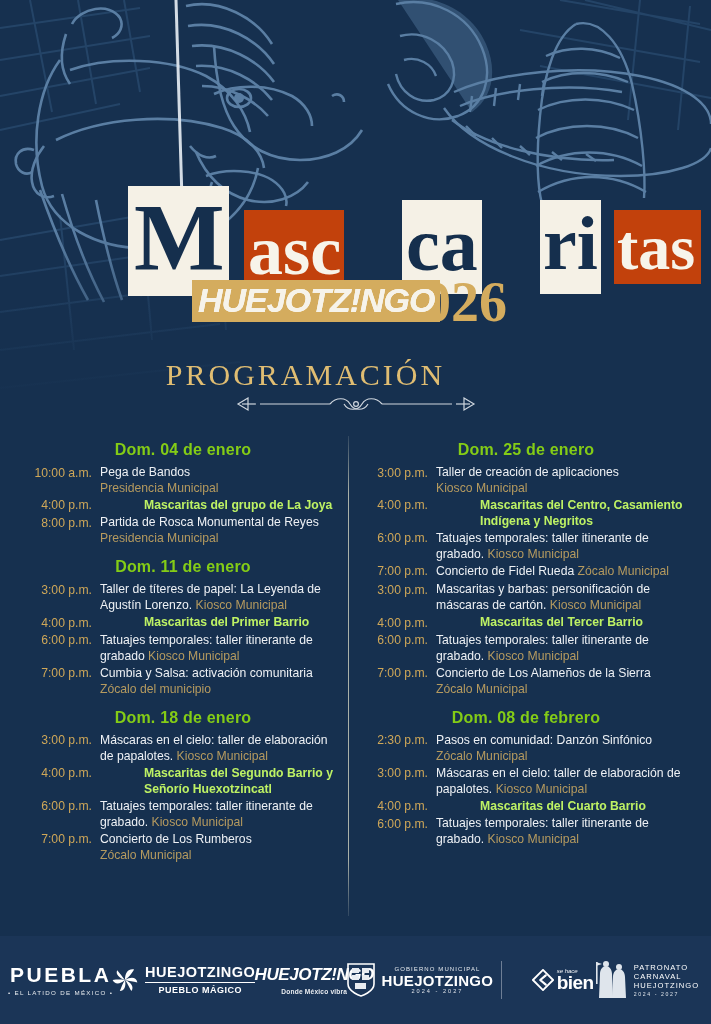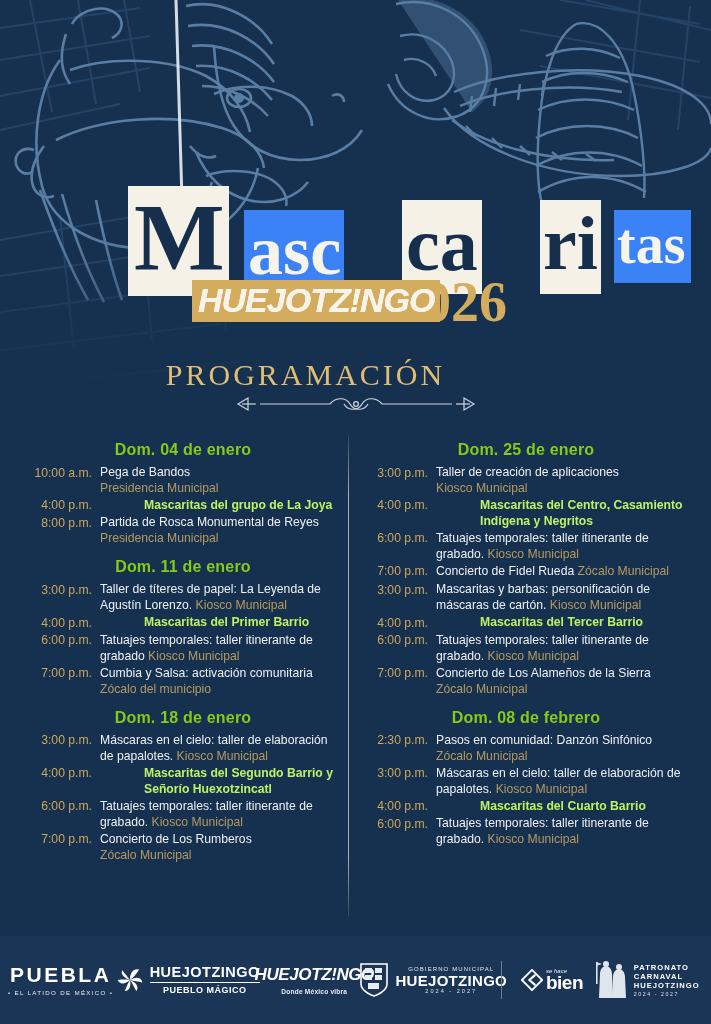--- a/index.html
+++ b/index.html
@@ -34,26 +34,26 @@
   }
   .t-chunk{
     position:absolute;
     font-family:"Liberation Serif", serif;
     font-weight:700;
     line-height:1;
     white-space:pre;
   }
   
   .box-white{background:#f5f1e6;color:#152f4d;}
-  .box-gold{background:#3b82f6;color:#f7f4ea;}
+  .box-gold{background:#c2410c;color:#f7f4ea;}
   .t-M{left:128px;top:0px;font-size:96px;padding:4px 4px 10px 6px;}
   .t-asc{left:244px;top:24px;font-size:70px;padding:6px 3px 11px 4px;}
   .t-ca{left:402px;top:14px;font-size:76px;padding:6px 4px 12px 4px;}
   .t-ri{left:540px;top:14px;font-size:76px;padding:5px 3px 13px 3px;}
-  .t-tas{left:614px;top:24px;font-size:56px;padding:6px 6px 11px 3px;}
+  .t-tas{left:614px;top:24px;font-size:64px;padding:6px 6px 4px 3px;}
 
   .sub-title{position:absolute;left:0;top:94px;width:711px;height:50px;}
   .huejo-bar{
     position:absolute;left:192px;top:0px;
     background:#d4ac5e;
     padding:3px 6px 5px 6px;
   }
   .huejo-txt{
     font-family:"Liberation Sans", sans-serif;
     font-weight:700;font-style:italic;
@@ -118,21 +118,21 @@
   .venue{color:#b59a5f;}
   .venue.block{display:block;}
 
   
   .logos{
     position:absolute;left:0;bottom:0;width:711px;height:88px;
     display:flex;align-items:center;justify-content:center;
     gap:0px;
   }
   .logo{
-    display:flex;align-items:center;justify-content:center;
+    display:flex;align-items:center;justify-content:flex-end;
     color:#f3f5f7;flex-direction:column;
   }
   .lg-puebla{width:122px;}
   .puebla-name{
     font-size:21px;font-weight:700;letter-spacing:2.5px;line-height:1;
     color:#ffffff;
   }
   .puebla-tag{
     font-size:6.2px;letter-spacing:1.3px;margin-top:4px;color:#e7eaee;
     white-space:nowrap;
@@ -157,21 +157,21 @@
   .gob-3{font-size:5.6px;letter-spacing:2px;color:#dfe3e9;line-height:1;}
   .sep{width:1px;height:38px;background:#6e7e95;margin:0 8px;}
   .lg-bien{width:84px;flex-direction:row;gap:3px;}
   .bien-mark{width:22px;height:22px;flex:0 0 22px;}
   .bien-stack{display:flex;flex-direction:column;align-items:flex-start;}
   .bien-small{font-size:6px;font-style:italic;color:#f1f3f6;line-height:1;margin-bottom:-1px;}
   .bien-big{font-size:19px;font-weight:700;color:#fff;line-height:1;letter-spacing:-.5px;}
   .lg-pat{width:118px;flex-direction:row;gap:6px;}
   .pat-art{width:34px;height:40px;flex:0 0 34px;}
   .pat-text{display:flex;flex-direction:column;align-items:flex-start;}
-  .pat-1{font-size:7.6px;font-weight:700;letter-spacing:1px;color:#fff;line-height:1.22;}
+  .pat-1{font-size:7.6px;font-weight:400;letter-spacing:1px;color:#fff;line-height:1.22;}
   .pat-2{font-size:5.2px;letter-spacing:1.6px;color:#dfe4ea;line-height:1;margin-top:2px;}
 </style>
 </head>
 <body>
 
 <div id="poster">
 
   <div class="bg-art">
     <svg class="bg-top" viewBox="0 0 711 420" preserveAspectRatio="none" aria-hidden="true">
       <defs>

